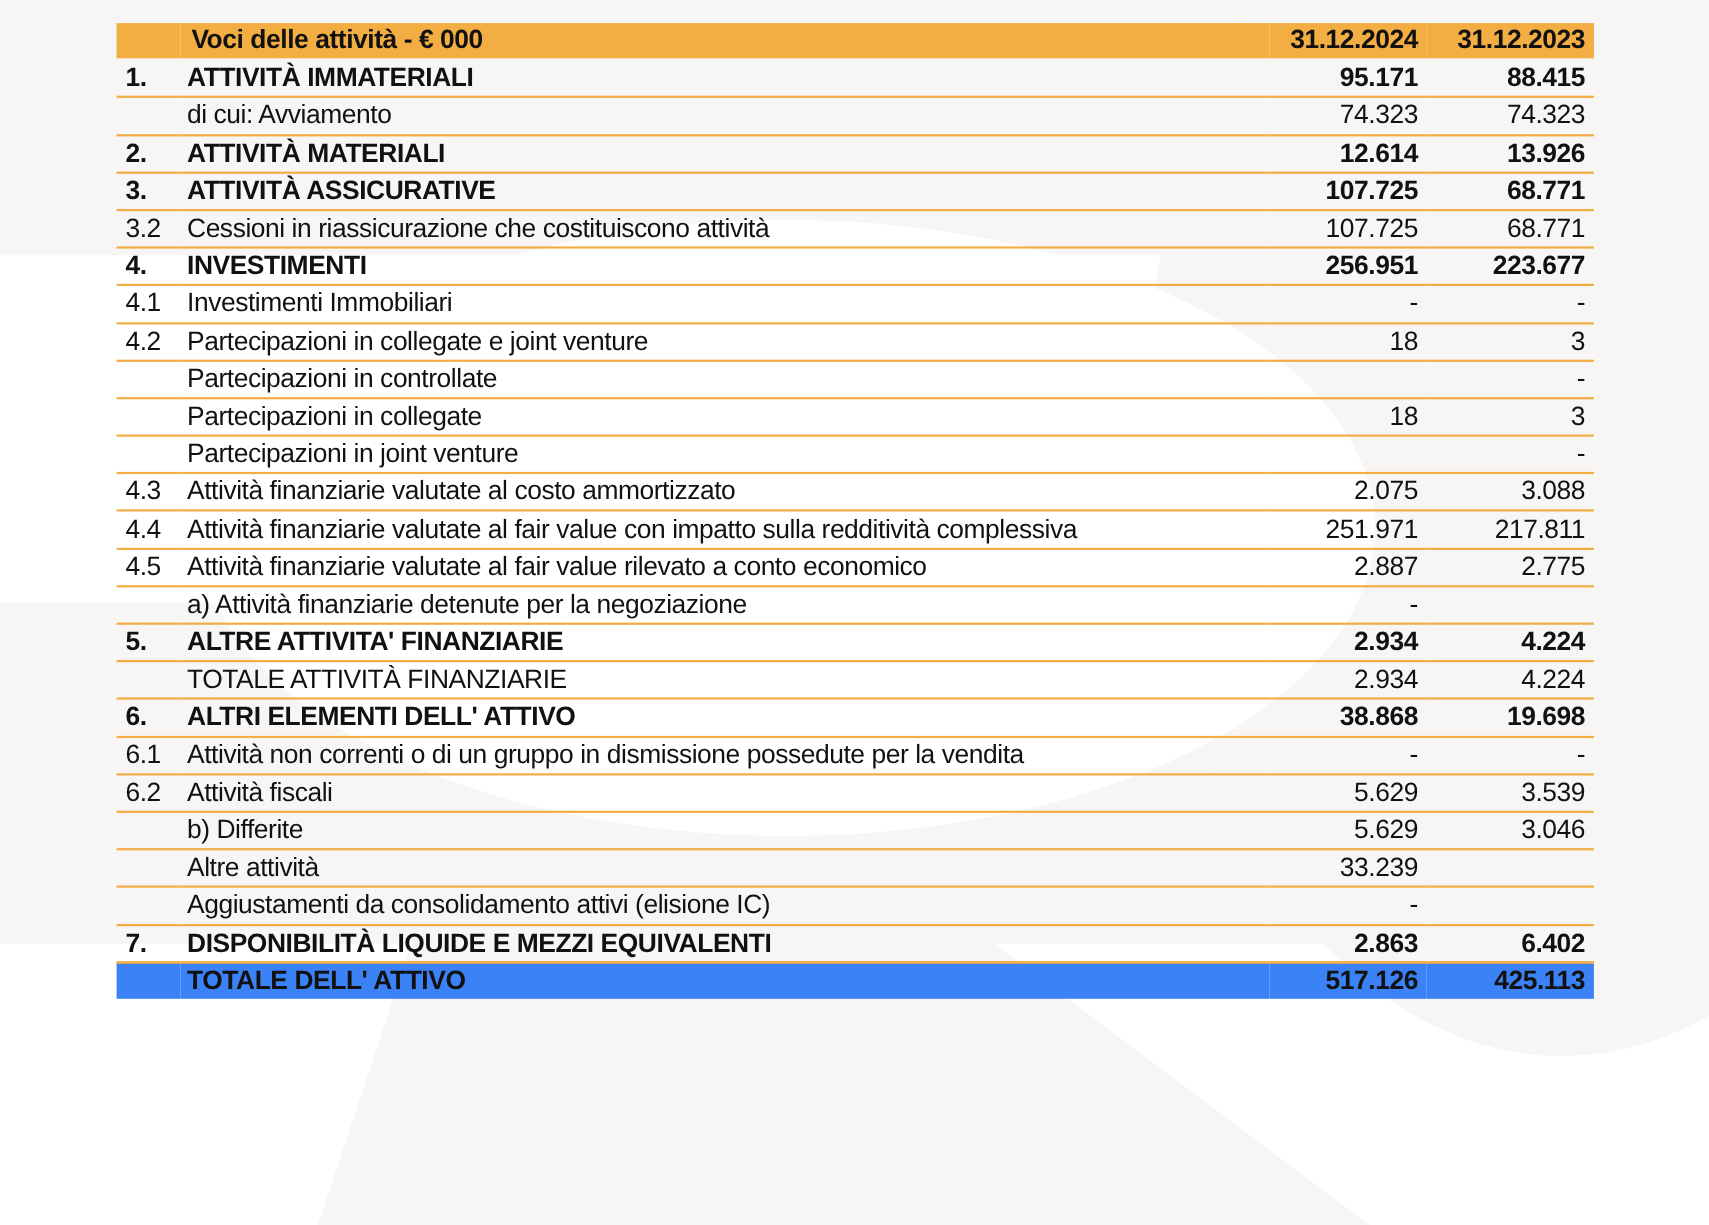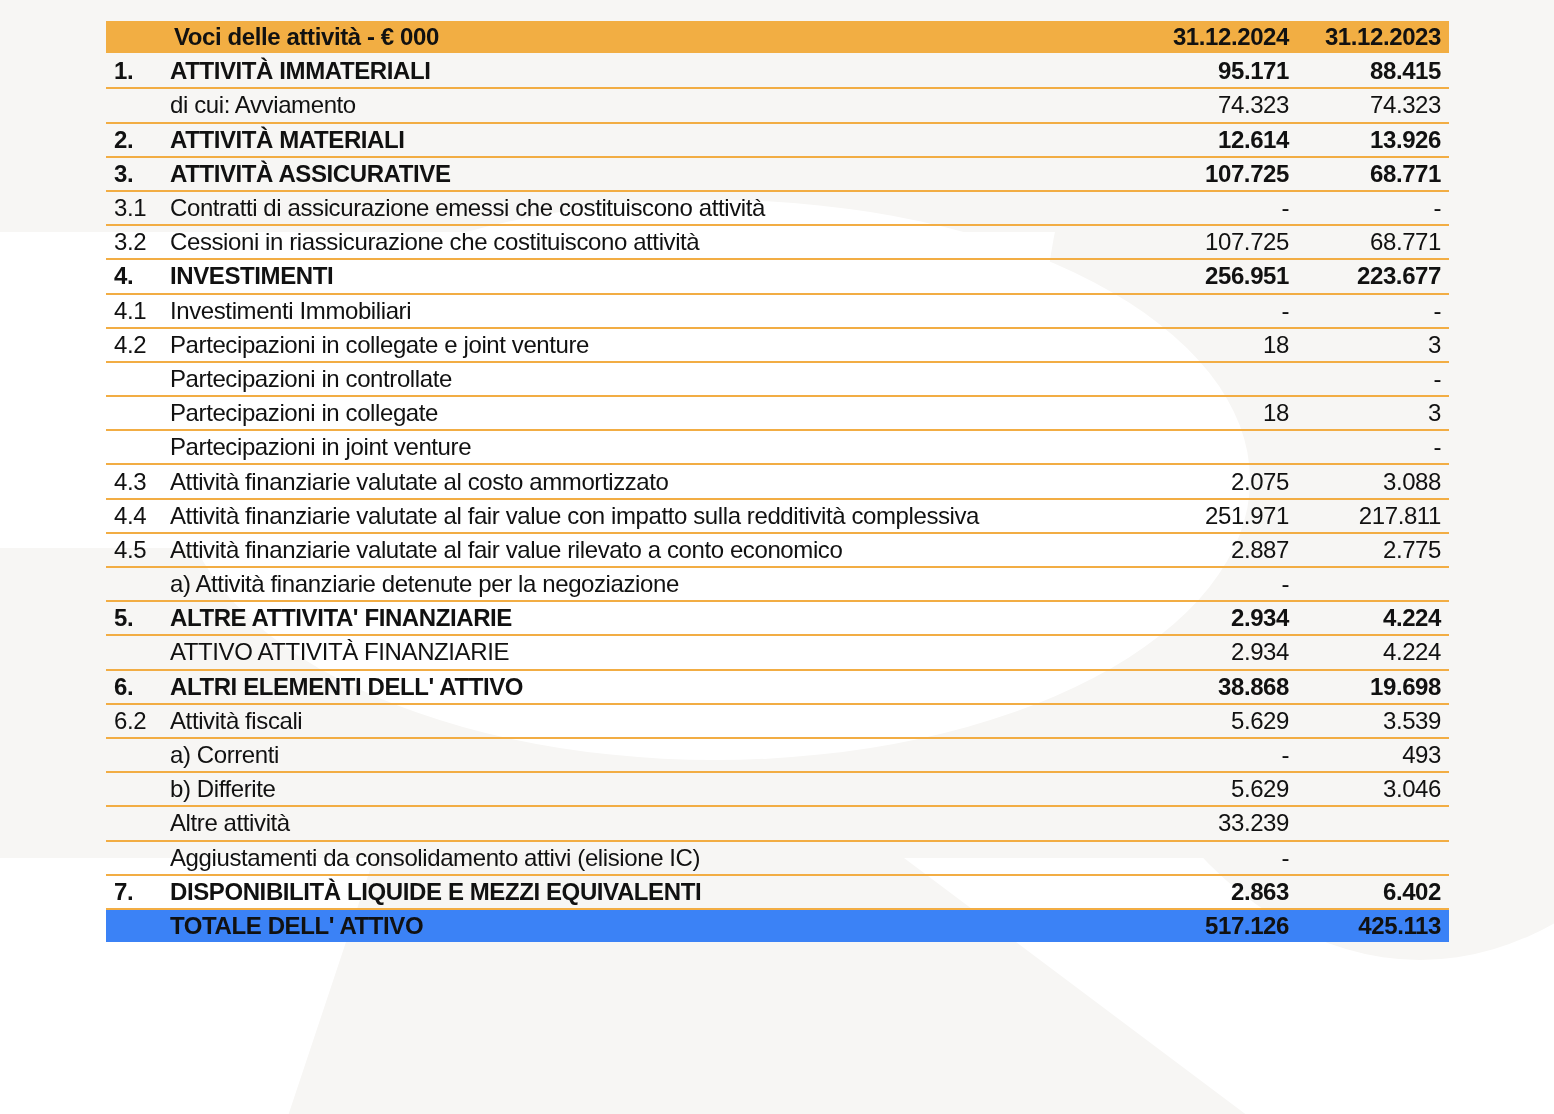--- a/index.html
+++ b/index.html
@@ -137,26 +137,20 @@
           <td class="val">12.614</td>
           <td class="val">13.926</td>
         </tr>
         <tr class="bold">
           <td class="num">3.</td>
           <td class="label">ATTIVITÀ ASSICURATIVE</td>
           <td class="val">107.725</td>
           <td class="val">68.771</td>
         </tr>
         <tr>
-          <td class="num">3.1</td>
-          <td class="label">Contratti di assicurazione emessi che costituiscono attività</td>
-          <td class="val">-</td>
-          <td class="val">-</td>
-        </tr>
-        <tr>
           <td class="num">3.2</td>
           <td class="label">Cessioni in riassicurazione che costituiscono attività</td>
           <td class="val">107.725</td>
           <td class="val">68.771</td>
         </tr>
         <tr class="bold">
           <td class="num">4.</td>
           <td class="label">INVESTIMENTI</td>
           <td class="val">256.951</td>
           <td class="val">223.677</td>
@@ -216,41 +210,41 @@
           <td class="val"></td>
         </tr>
         <tr class="bold">
           <td class="num">5.</td>
           <td class="label">ALTRE ATTIVITA' FINANZIARIE</td>
           <td class="val">2.934</td>
           <td class="val">4.224</td>
         </tr>
         <tr>
           <td class="num"></td>
-          <td class="label">ATTIVO ATTIVITÀ FINANZIARIE</td>
+          <td class="label">TOTALE ATTIVITÀ FINANZIARIE</td>
           <td class="val">2.934</td>
           <td class="val">4.224</td>
         </tr>
         <tr class="bold">
           <td class="num">6.</td>
           <td class="label">ALTRI ELEMENTI DELL' ATTIVO</td>
           <td class="val">38.868</td>
           <td class="val">19.698</td>
         </tr>
         <tr>
+          <td class="num">6.1</td>
+          <td class="label">Attività non correnti o di un gruppo in dismissione possedute per la vendita</td>
+          <td class="val">-</td>
+          <td class="val">-</td>
+        </tr>
+        <tr>
           <td class="num">6.2</td>
           <td class="label">Attività fiscali</td>
           <td class="val">5.629</td>
           <td class="val">3.539</td>
-        </tr>
-        <tr>
-          <td class="num"></td>
-          <td class="label">a) Correnti</td>
-          <td class="val">-</td>
-          <td class="val">493</td>
         </tr>
         <tr>
           <td class="num"></td>
           <td class="label">b) Differite</td>
           <td class="val">5.629</td>
           <td class="val">3.046</td>
         </tr>
         <tr>
           <td class="num"></td>
           <td class="label">Altre attività</td>

